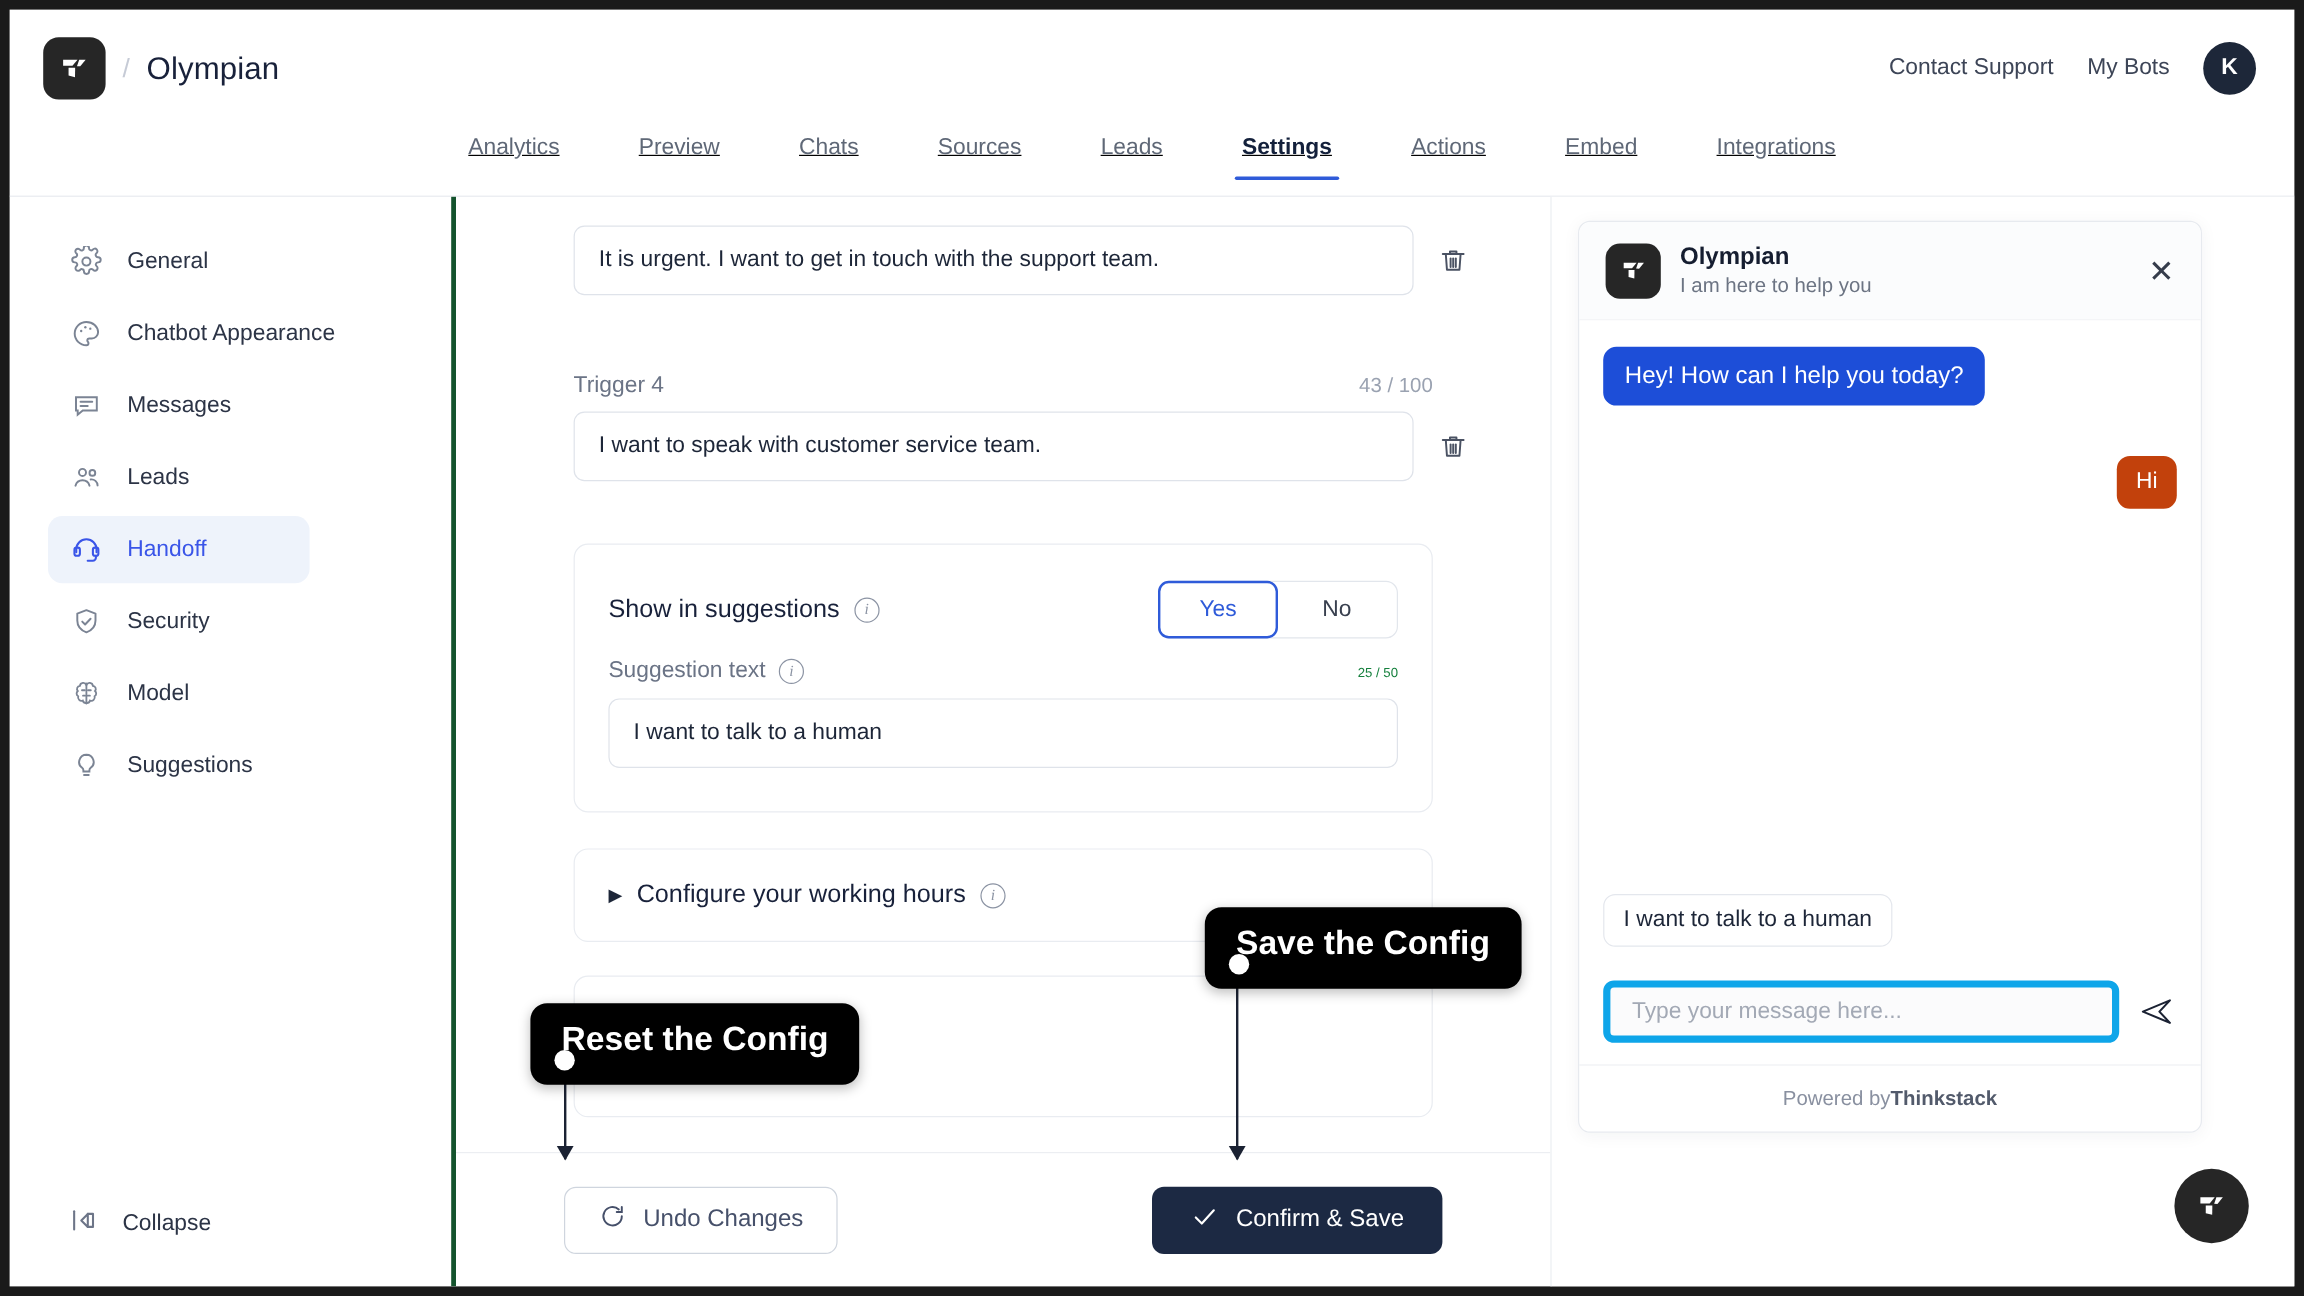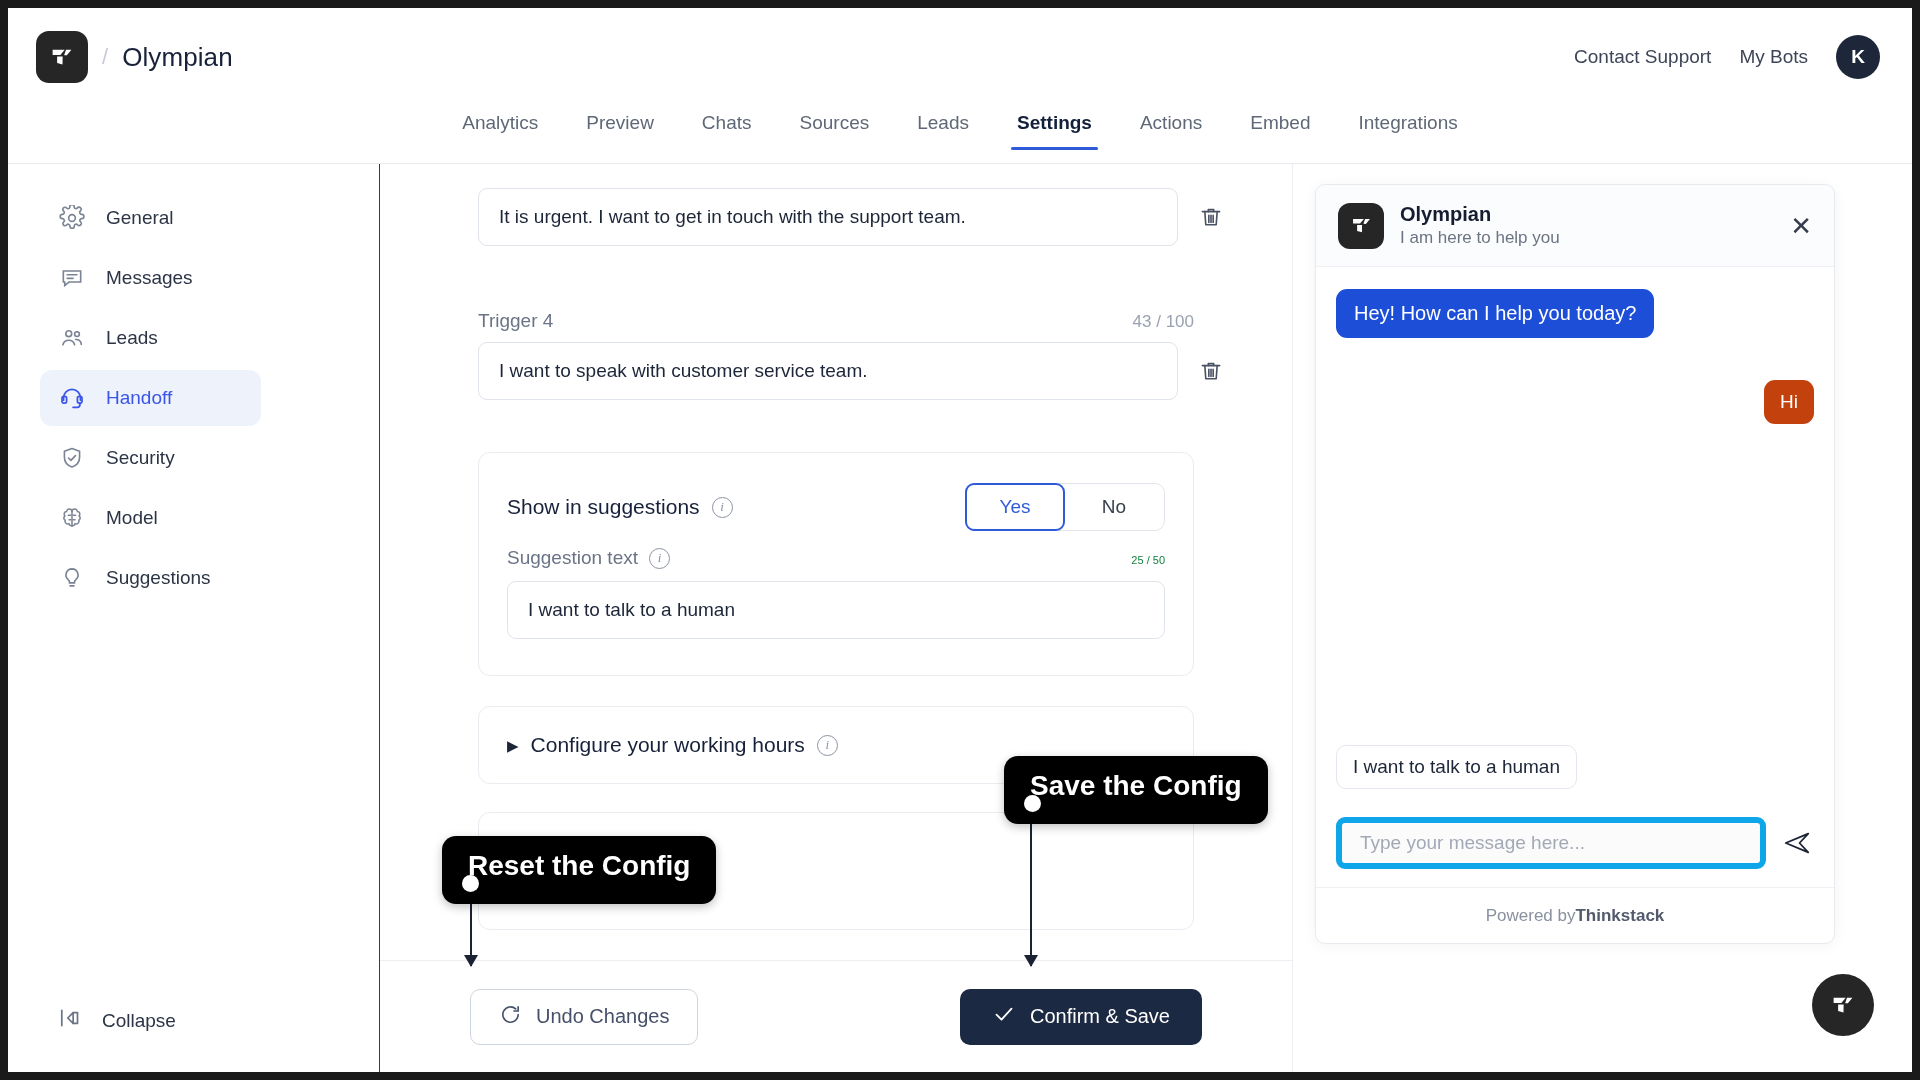--- a/index.html
+++ b/index.html
@@ -44,24 +44,25 @@
     font-size: 19px; font-weight: 600;
   }
 
   
   .tabs-wrap {
     position: relative;
     height: 58px;
     border-bottom: 1px solid #e8eaef;
   }
   .tabs {
-    display: flex; gap: 0;
+    display: flex; gap: 18px;
     justify-content: center;
     height: 100%;
     align-items: flex-start;
+    text-decoration: underline;
   }
   .tab {
     font-size: 19px;
     color: #5f6877;
     padding: 6px 24px 16px 24px;
     position: relative;
     cursor: pointer;
     white-space: nowrap;
   }
   .tab.active { color: #13203b; font-weight: 700; }
@@ -75,21 +76,21 @@
   
   .body {
     display: flex;
     height: calc(1064px - 98px - 58px);
     position: relative;
   }
 
   
   .sidebar {
     width: 372px;
-    border-right: 1px solid #14532d;
+    border-right: 4px solid #14532d;
     display: flex;
     flex-direction: column;
     padding-top: 22px;
     flex-shrink: 0;
   }
   .side-item {
     display: flex; align-items: center; gap: 20px;
     height: 56px;
     margin: 4px 118px 4px 32px;
     padding-left: 18px;
@@ -431,20 +432,31 @@
     <div class="sidebar">
       <div id="sidebar-items">
           <div class="side-item">
             <span class="ico">
               <svg width="26" height="26" viewBox="0 0 24 24" fill="none" stroke="currentColor" stroke-width="1.5">
                 <circle cx="12" cy="12" r="3.1"></circle>
                 <path d="M19.4 13.5a1.6 1.6 0 0 0 .3 1.8l.1.1a2 2 0 1 1-2.8 2.8l-.1-.1a1.6 1.6 0 0 0-1.8-.3 1.6 1.6 0 0 0-1 1.5v.2a2 2 0 1 1-4 0v-.1a1.6 1.6 0 0 0-1-1.5 1.6 1.6 0 0 0-1.8.3l-.1.1a2 2 0 1 1-2.8-2.8l.1-.1a1.6 1.6 0 0 0 .3-1.8 1.6 1.6 0 0 0-1.5-1h-.2a2 2 0 1 1 0-4h.1a1.6 1.6 0 0 0 1.5-1 1.6 1.6 0 0 0-.3-1.8l-.1-.1a2 2 0 1 1 2.8-2.8l.1.1a1.6 1.6 0 0 0 1.8.3H9a1.6 1.6 0 0 0 1-1.5v-.2a2 2 0 1 1 4 0v.1a1.6 1.6 0 0 0 1 1.5 1.6 1.6 0 0 0 1.8-.3l.1-.1a2 2 0 1 1 2.8 2.8l-.1.1a1.6 1.6 0 0 0-.3 1.8v.1a1.6 1.6 0 0 0 1.5 1h.2a2 2 0 1 1 0 4h-.1a1.6 1.6 0 0 0-1.5 1z"></path>
               </svg>
             </span>
             <span>General</span>
+          </div>
+          <div class="side-item">
+            <span class="ico">
+              <svg width="26" height="26" viewBox="0 0 24 24" fill="none" stroke="currentColor" stroke-width="1.5">
+                <path d="M12 3a9 9 0 1 0 0 18c.9 0 1.6-.7 1.6-1.6 0-.4-.2-.8-.5-1.1-.3-.3-.4-.6-.4-1 0-.9.7-1.6 1.6-1.6h1.9A4.8 4.8 0 0 0 21 11c0-4.4-4-8-9-8z"></path>
+                <circle cx="8" cy="10" r=".9" fill="currentColor" stroke="none"></circle>
+                <circle cx="11.2" cy="7.1" r=".9" fill="currentColor" stroke="none"></circle>
+                <circle cx="15" cy="8.2" r=".9" fill="currentColor" stroke="none"></circle>
+              </svg>
+            </span>
+            <span>Chatbot Appearance</span>
           </div>
           <div class="side-item">
             <span class="ico">
               <svg width="26" height="26" viewBox="0 0 24 24" fill="none" stroke="currentColor" stroke-width="1.5" stroke-linecap="round">
                 <path d="M4 5.5h16v10.2H9.2L5.3 19v-3.3H4z"></path>
                 <line x1="7.5" y1="9" x2="16.5" y2="9"></line>
                 <line x1="7.5" y1="12.3" x2="13" y2="12.3"></line>
               </svg>
             </span>
             <span>Messages</span>

